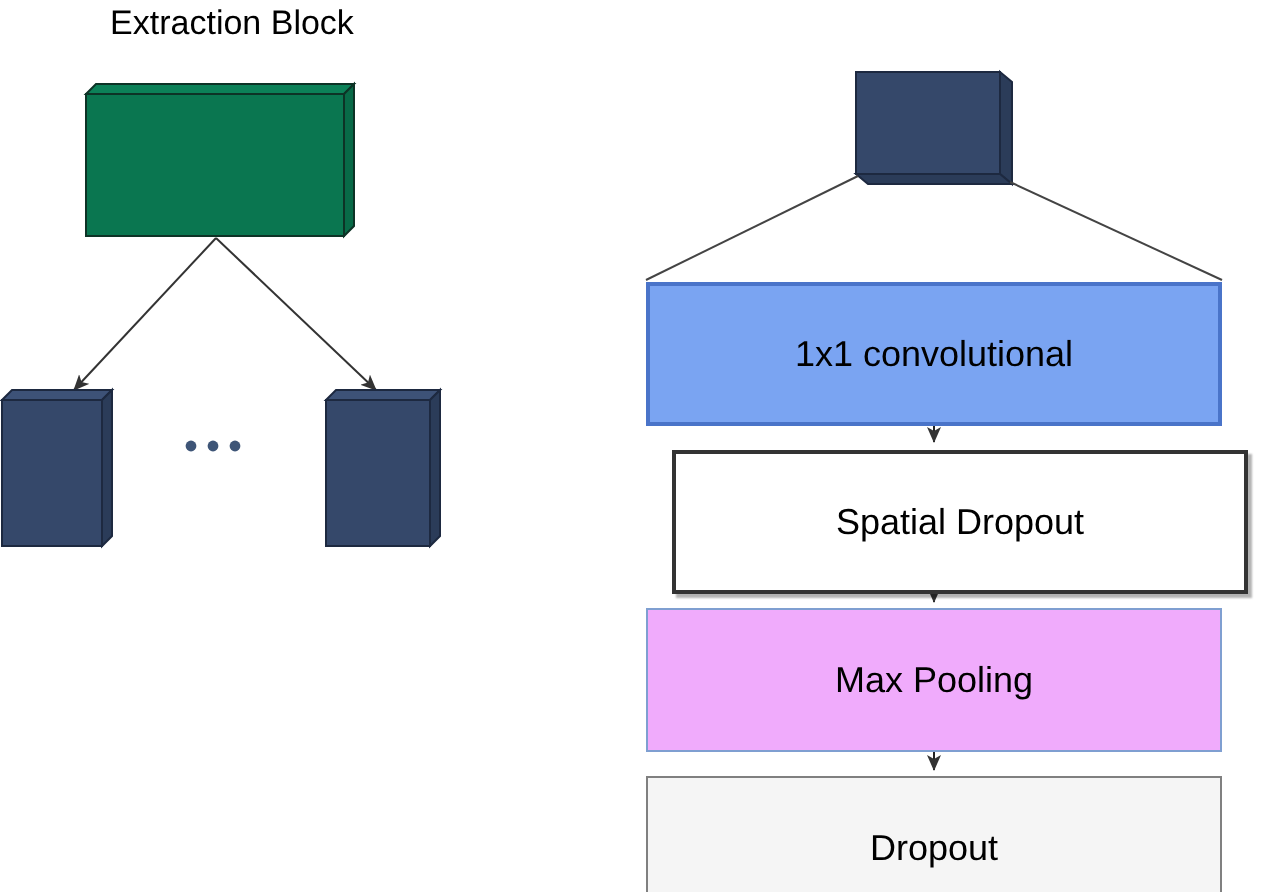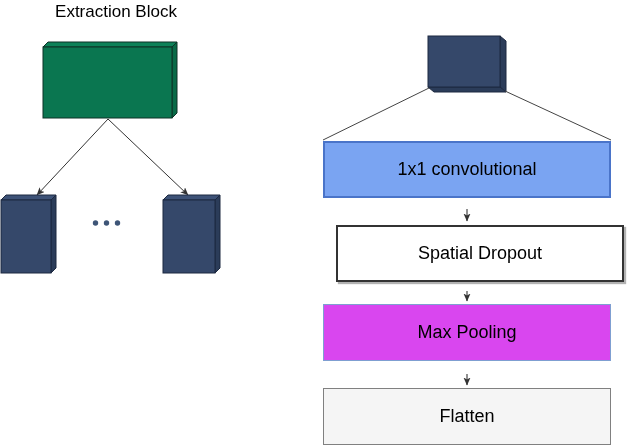--- a/index.html
+++ b/index.html
@@ -8,21 +8,21 @@
     font-family:"Liberation Sans", sans-serif; overflow:hidden;
   }
   .fig-title {
     position:absolute; top:2px; transform:translateX(-50%);
     font-size:17px; color:#000; white-space:nowrap;
   }
   .fig-title.left  { left:116px; }
   .fig-title.right { left:465px; }
   .diagram-svg { position:absolute; left:0; top:0; }
   .stage {
-    position:absolute; left:323px; width:288px; height:57px;
+    position:absolute; left:323px; width:288px; height:72px;
     border:1px solid #000; box-sizing:border-box;
     display:flex; align-items:center; justify-content:center;
     font-size:18px; color:#000; background:#fff;
   }
   .stage-conv    { top:141px; border-width:2px; }
   .stage-dropout { top:225px; border-width:2px; box-shadow:2px 2px 1px rgba(0,0,0,0.30); }
   .stage-maxpool { top:304px; }
   .stage-flatten { top:388px; }
 </style>
 </head>
@@ -82,21 +82,21 @@
   </svg>
 
   <div class="stage stage-conv" style="background: rgb(122, 164, 242); border-color: rgb(74, 116, 201);">
     <span>1x1 convolutional</span>
   </div>
 
   <div class="stage stage-dropout" style="background: rgb(255, 255, 255); border-color: rgb(51, 51, 51); margin-left: 13px;">
     <span>Spatial Dropout</span>
   </div>
 
-  <div class="stage stage-maxpool" style="background: #d946ef; border-color: rgb(127, 159, 209);">
+  <div class="stage stage-maxpool" style="background: #f0abfc; border-color: rgb(127, 159, 209);">
     <span>Max Pooling</span>
   </div>
 
   <div class="stage stage-flatten" style="background: rgb(245, 245, 245); border-color: rgb(128, 128, 128);">
-    <span>Flatten</span>
+    <span>Dropout</span>
   </div>
 
 </div>
 
 </body></html>

